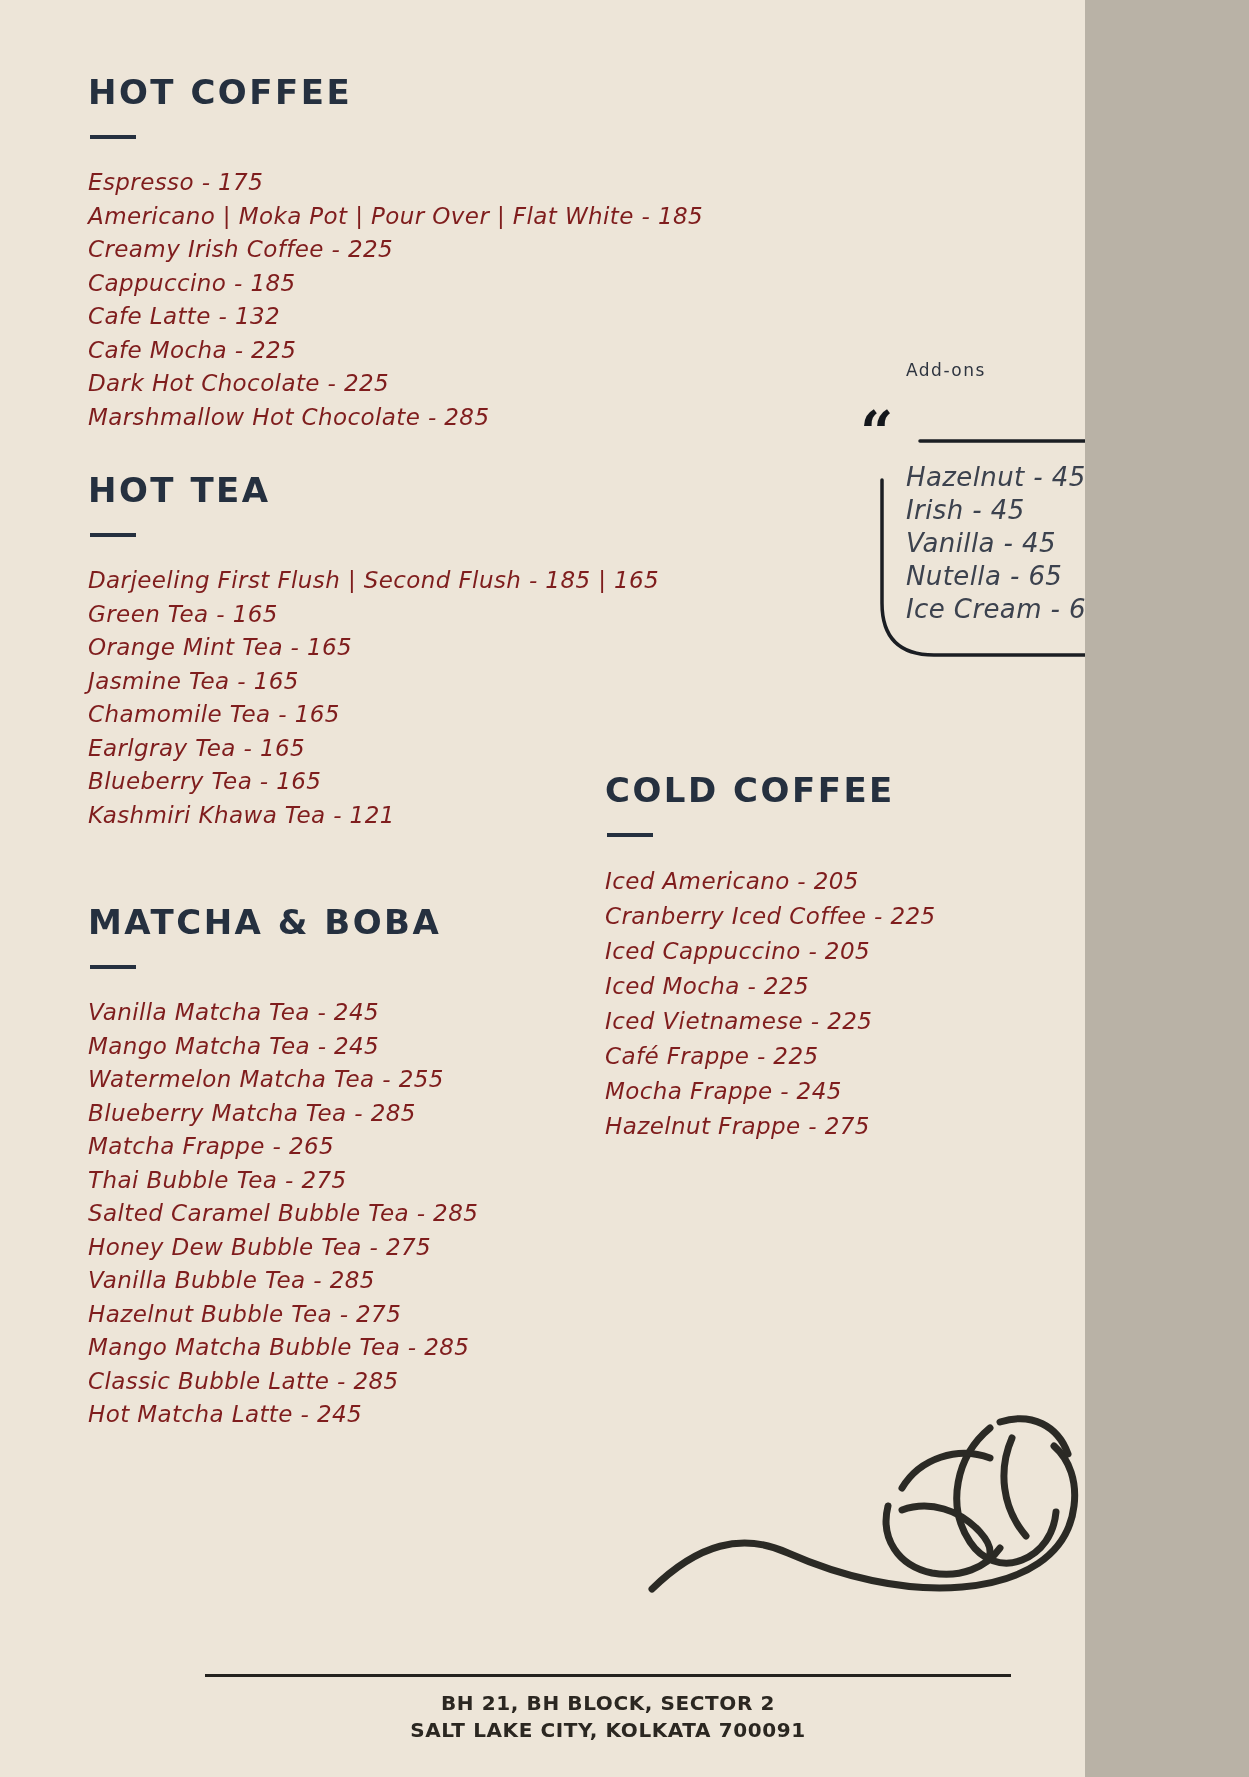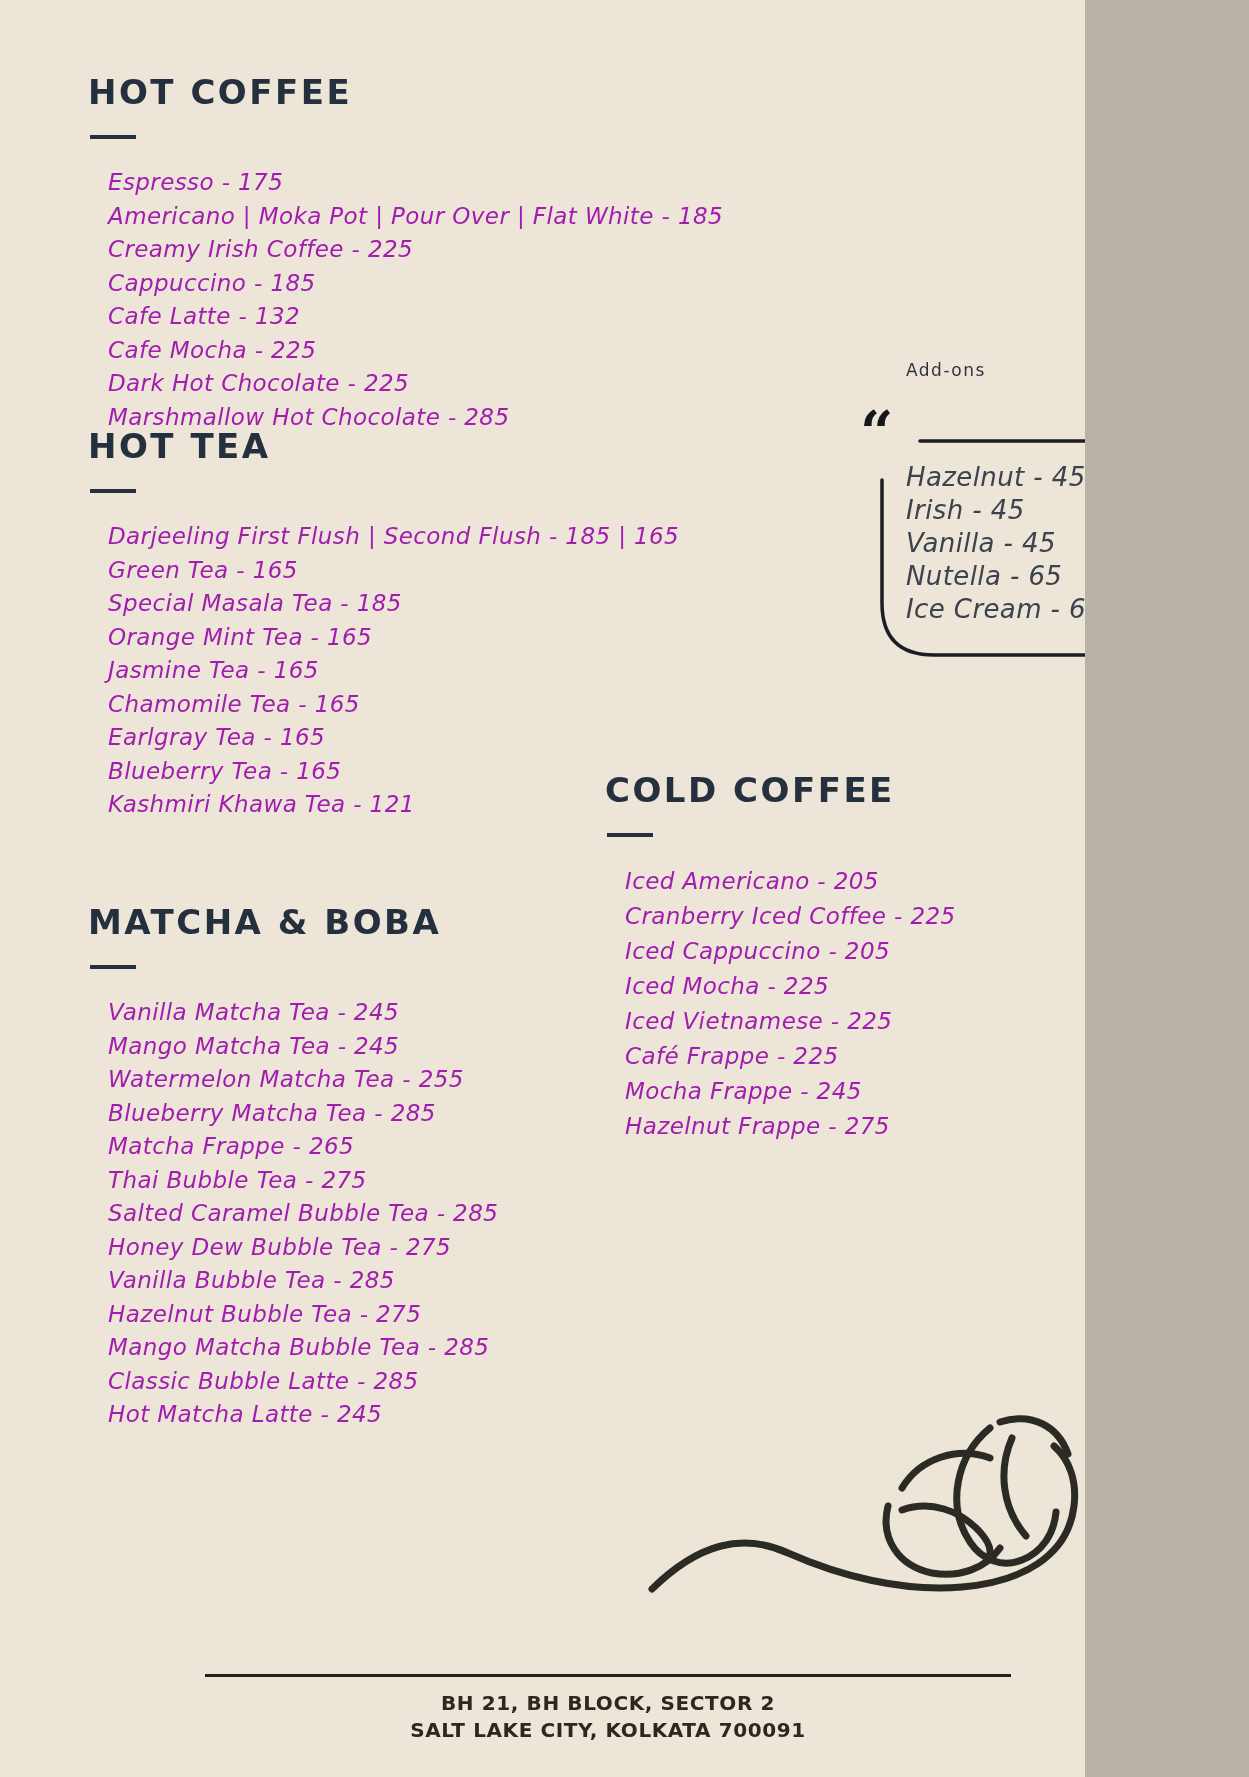--- a/index.html
+++ b/index.html
@@ -16,24 +16,23 @@
     font-size:34px;
     font-weight:bold;
     letter-spacing:2.5px;
     color:#25303F;
   }
   .dash{width:46px;height:4px;background:#25303F;margin:23px 0 0 2px;}
   .items{
     margin-top:27px;
     font-size:23px;
     font-style:italic;
-    color:#a21caf;
+    color:#7f1d1d;
     line-height:33.5px;
     letter-spacing:0.4px;
-    margin-left:20px;
   }
   #cold-coffee .items{line-height:35px;}
   .item{white-space:nowrap;}
 
   
   .addons-label{
     position:absolute;left:906px;top:360px;
     font-size:17px;color:#2F3540;letter-spacing:1.5px;
   }
   .addons-border{position:absolute;left:870px;top:428px;}
@@ -73,27 +72,26 @@
         <div class="item">Americano | Moka Pot | Pour Over | Flat White - 185</div>
         <div class="item">Creamy Irish Coffee - 225</div>
         <div class="item">Cappuccino - 185</div>
         <div class="item">Cafe Latte - 132</div>
         <div class="item">Cafe Mocha - 225</div>
         <div class="item">Dark Hot Chocolate - 225</div>
         <div class="item">Marshmallow Hot Chocolate - 285</div>
       </div>
   </section>
 
-  <section class="menu-section" id="hot-tea" style="left:88px;top:426px;width:680px;">
+  <section class="menu-section" id="hot-tea" style="left:88px;top:470px;width:680px;">
     <h2 class="sec-title">HOT TEA</h2>
     <div class="dash"></div>
     <div class="items">
         <div class="item">Darjeeling First Flush | Second Flush - 185 | 165</div>
         <div class="item">Green Tea - 165</div>
-        <div class="item">Special Masala Tea - 185</div>
         <div class="item">Orange Mint Tea - 165</div>
         <div class="item">Jasmine Tea - 165</div>
         <div class="item">Chamomile Tea - 165</div>
         <div class="item">Earlgray Tea - 165</div>
         <div class="item">Blueberry Tea - 165</div>
         <div class="item">Kashmiri Khawa Tea - 121</div>
       </div>
   </section>
 
   <section class="menu-section" id="matcha-boba" style="left:88px;top:902px;width:620px;">

